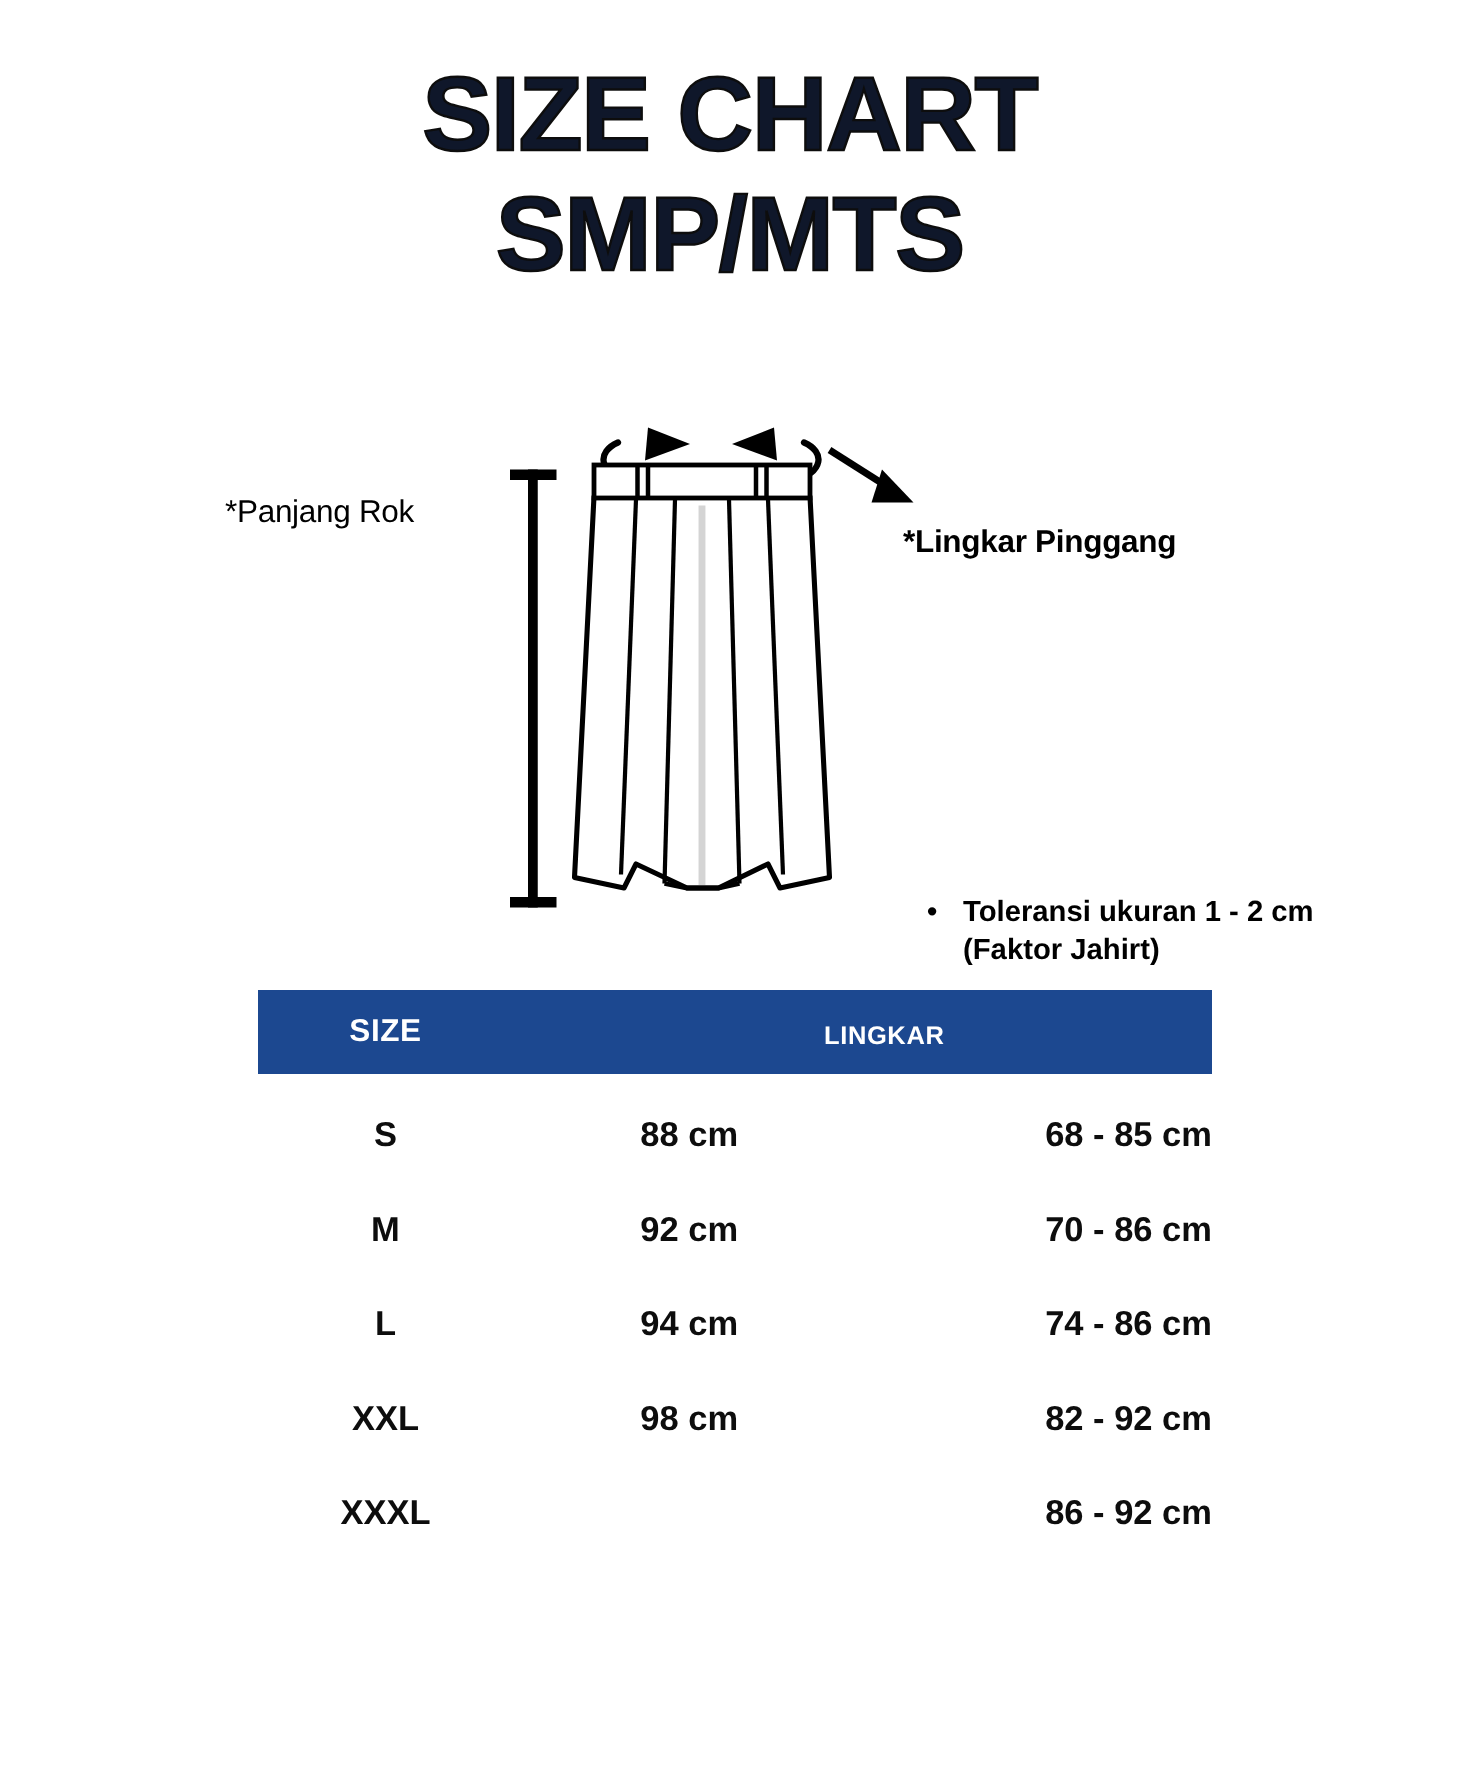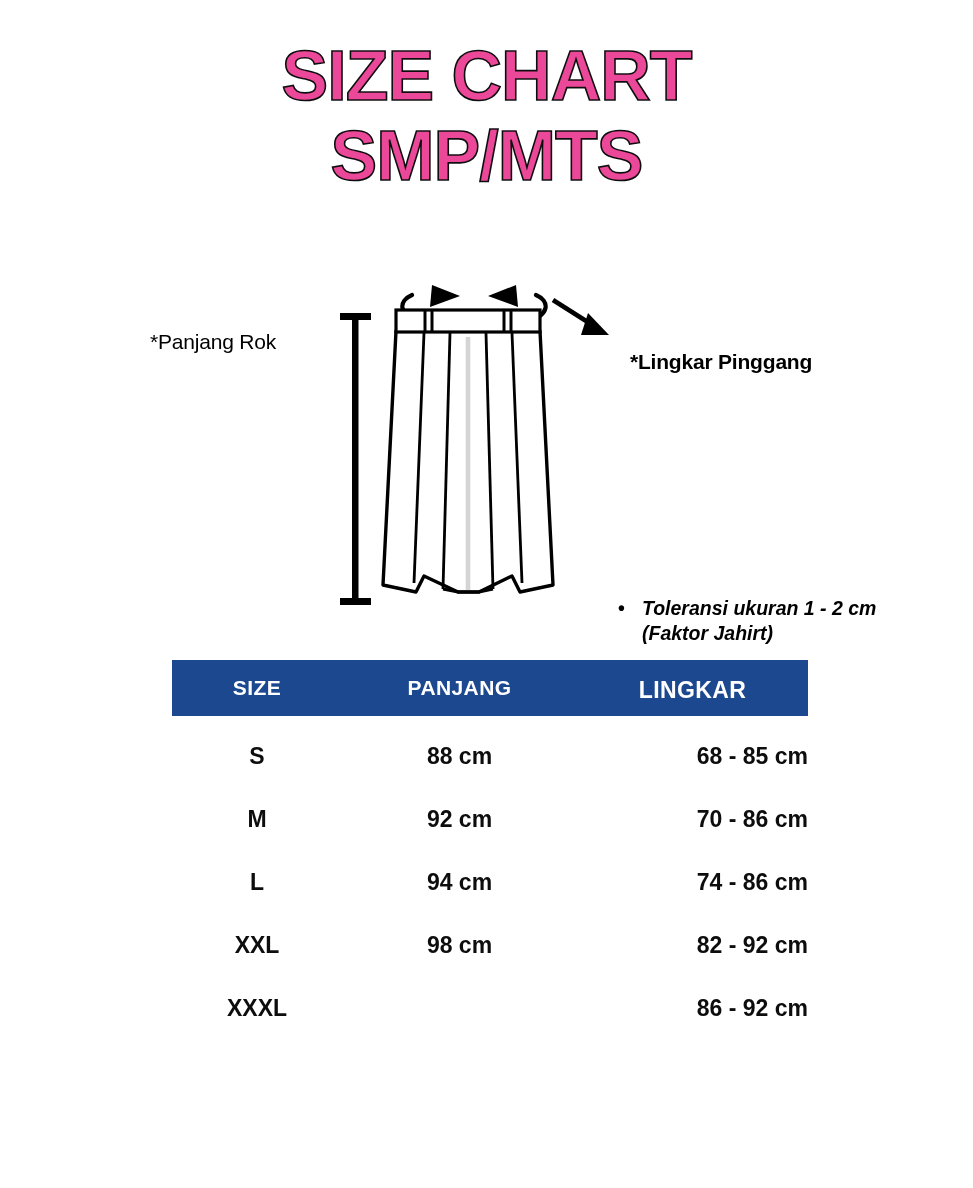--- a/index.html
+++ b/index.html
@@ -22,21 +22,21 @@
     top: 36px;
     left: 0;
     width: 973px;
     text-align: center;
   }
   .title-line {
     font-weight: bold;
     font-size: 70px;
     line-height: 80px;
     letter-spacing: -1px;
-    color: #ec4899;
+    color: #0f172a;
     -webkit-text-stroke: 1.6px #0d0d0d;
   }
 
   
   .diagram {
     position: absolute;
     top: 265px;
     left: 0;
     width: 973px;
     height: 370px;
@@ -47,21 +47,21 @@
     position: absolute;
     left: 150px;
     top: 330px;
     font-size: 21px;
     font-weight: normal;
     letter-spacing: -0.2px;
     white-space: nowrap;
   }
   .label-lingkar {
     position: absolute;
-    left: 630px;
+    left: 602px;
     top: 350px;
     font-size: 21px;
     font-weight: bold;
     letter-spacing: -0.2px;
     white-space: nowrap;
     text-align: center;
   }
 
   
   .note {
@@ -77,43 +77,44 @@
     font-weight: bold;
     line-height: 25px;
   }
   .note-bullet {
     width: 24px;
     flex: 0 0 24px;
     font-size: 19.5px;
     line-height: 25px;
     text-align: left;
   }
-  .note-text { flex: 1 1 auto; font-style: italic; }
+  .note-text { flex: 1 1 auto; }
 
   
   .table {
     position: absolute;
     left: 172px;
     top: 660px;
     width: 636px;
   }
   .thead {
     display: flex;
     background: #1c4890;
     height: 56px;
     align-items: center;
+    gap: 29px;
   }
   .thead .th {
     color: #ffffff;
     font-weight: bold;
     text-align: center;
   }
   .th-size   { flex: 0 0 170px; font-size: 21px; letter-spacing: 0.4px; }
   .th-panjang{ flex: 0 0 235px; font-size: 21px; letter-spacing: 0.4px; }
-  .th-lingkar{ flex: 1 1 auto;  font-size: 23px; letter-spacing: 0.4px; padding-top: 5px; }
+  .th-lingkar{ flex: 1 1 auto;  font-size: 17px; letter-spacing: 0.4px; padding-top: 5px; }
 
   .tbody { padding-top: 9px; }
   .trow {
     display: flex;
     height: 63px;
     align-items: center;
   }
   .td { text-align: center; font-weight: bold; font-size: 23px; color: #0d0d0d; }
   .td-size    { flex: 0 0 170px; }
   .td-panjang { flex: 0 0 235px; }
@@ -189,21 +190,20 @@
   </div>
   <div class="note-row">
     <span class="note-bullet"></span>
     <span class="note-text">(Faktor Jahirt)</span>
   </div>
 </div>
 
 <div class="table">
   <div class="thead">
     <div class="th th-size">SIZE</div>
-    <div class="th th-panjang">PANJANG</div>
     <div class="th th-lingkar">LINGKAR</div>
   </div>
   <div class="tbody">
     <div class="trow">
       <div class="td td-size">S</div>
       <div class="td td-panjang">88 cm</div>
       <div class="td td-lingkar">68 - 85 cm</div>
     </div>
     <div class="trow">
       <div class="td td-size">M</div>

